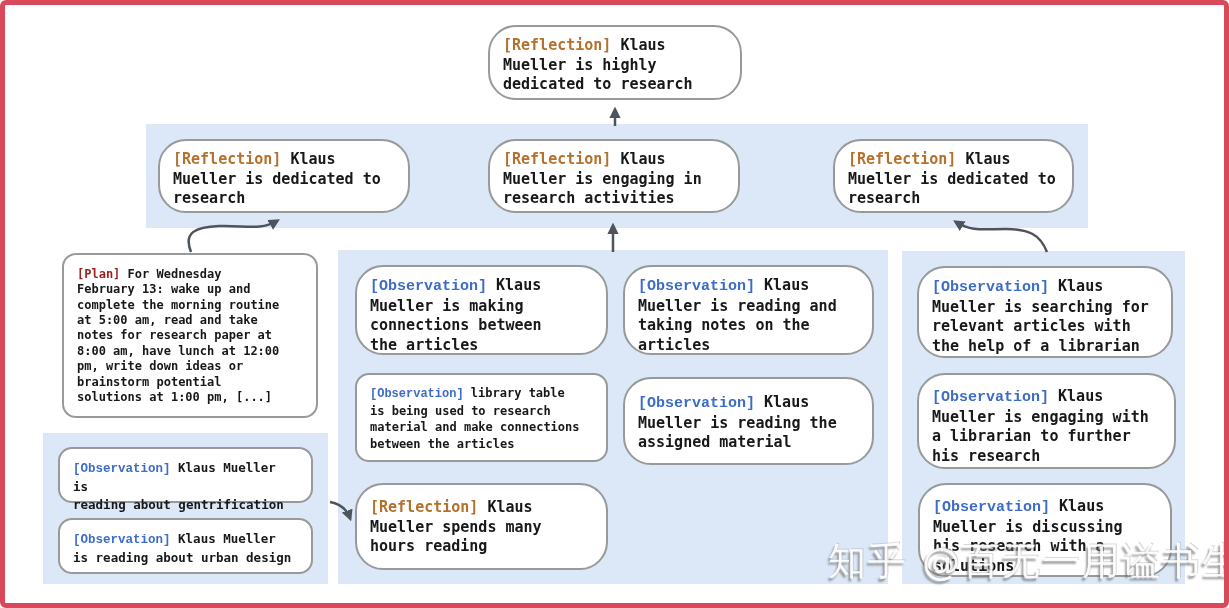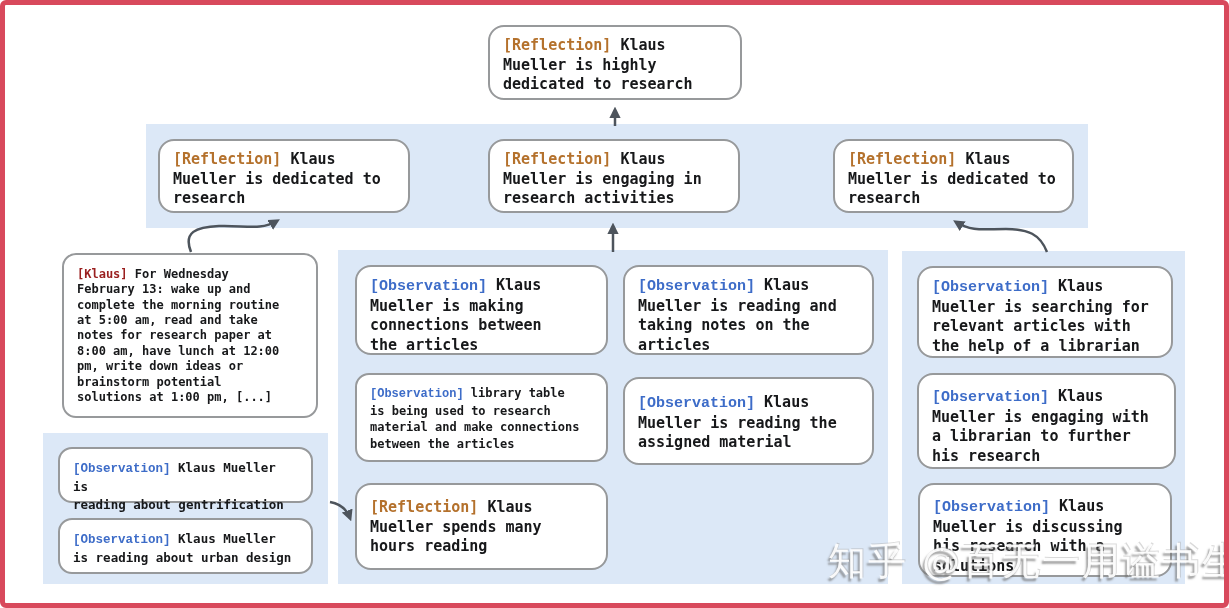--- a/index.html
+++ b/index.html
@@ -12,21 +12,21 @@
   .band { position:absolute; background:var(--band-blue,#dce8f7); z-index:1; }
   #band-row2  { left:146px; top:124px; width:942px; height:104px; }
   #band-left  { left:43px;  top:433px; width:285px; height:151px; }
   #band-mid   { left:338px; top:250px; width:550px; height:334px; }
   #band-right { left:902px; top:251px; width:283px; height:333px; }
 
   .arrows { position:absolute; left:0; top:0; z-index:5; }
   .arrows path { fill:none; stroke:var(--arrow-gray,#4d545c); stroke-width:2.5; }
 
   .node { position:absolute; background:#ffffff; border:2.5px solid var(--box-border,#97999b);
-          border-radius:16px; color:#17181a; font-weight:bold; z-index:10; }
+          border-radius:28px; color:#17181a; font-weight:bold; z-index:10; }
   .node .body, .node .tag { white-space:pre-wrap; }
   .big   { font-size:15px;   line-height:1.3;  padding:9px 13px; }
   .small { font-size:12px;   line-height:1.38; padding:10px 13px; border-radius:14px; }
 
   .tag-reflection  { color:var(--reflection-tag,#b4712c); }
   .tag-observation { color:var(--observation-tag,#3d6cc8);font-family:Liberation Mono, monospace; }
   .tag-plan        { color:var(--plan-tag,#9a1f1f); }
 
   #n-top  { left:488px; top:25px;  width:254px; height:75px; }
   #n-r1   { left:158px; top:139px; width:252px; height:74px; }
@@ -90,21 +90,21 @@
 Mueller is engaging in
 research activities</span>
   </div>
   <div class="node big" id="n-r3">
     <span class="tag tag-reflection">[Reflection]</span><span class="body"> Klaus
 Mueller is dedicated to
 research</span>
   </div>
 
   <div class="node small" id="n-plan">
-    <span class="tag tag-plan">[Klaus]</span><span class="body"> For Wednesday
+    <span class="tag tag-plan">[Plan]</span><span class="body"> For Wednesday
 February 13: wake up and
 complete the morning routine
 at 5:00 am, read and take
 notes for research paper at
 8:00 am, have lunch at 12:00
 pm, write down ideas or
 brainstorm potential
 solutions at 1:00 pm, [...]</span>
   </div>
 

